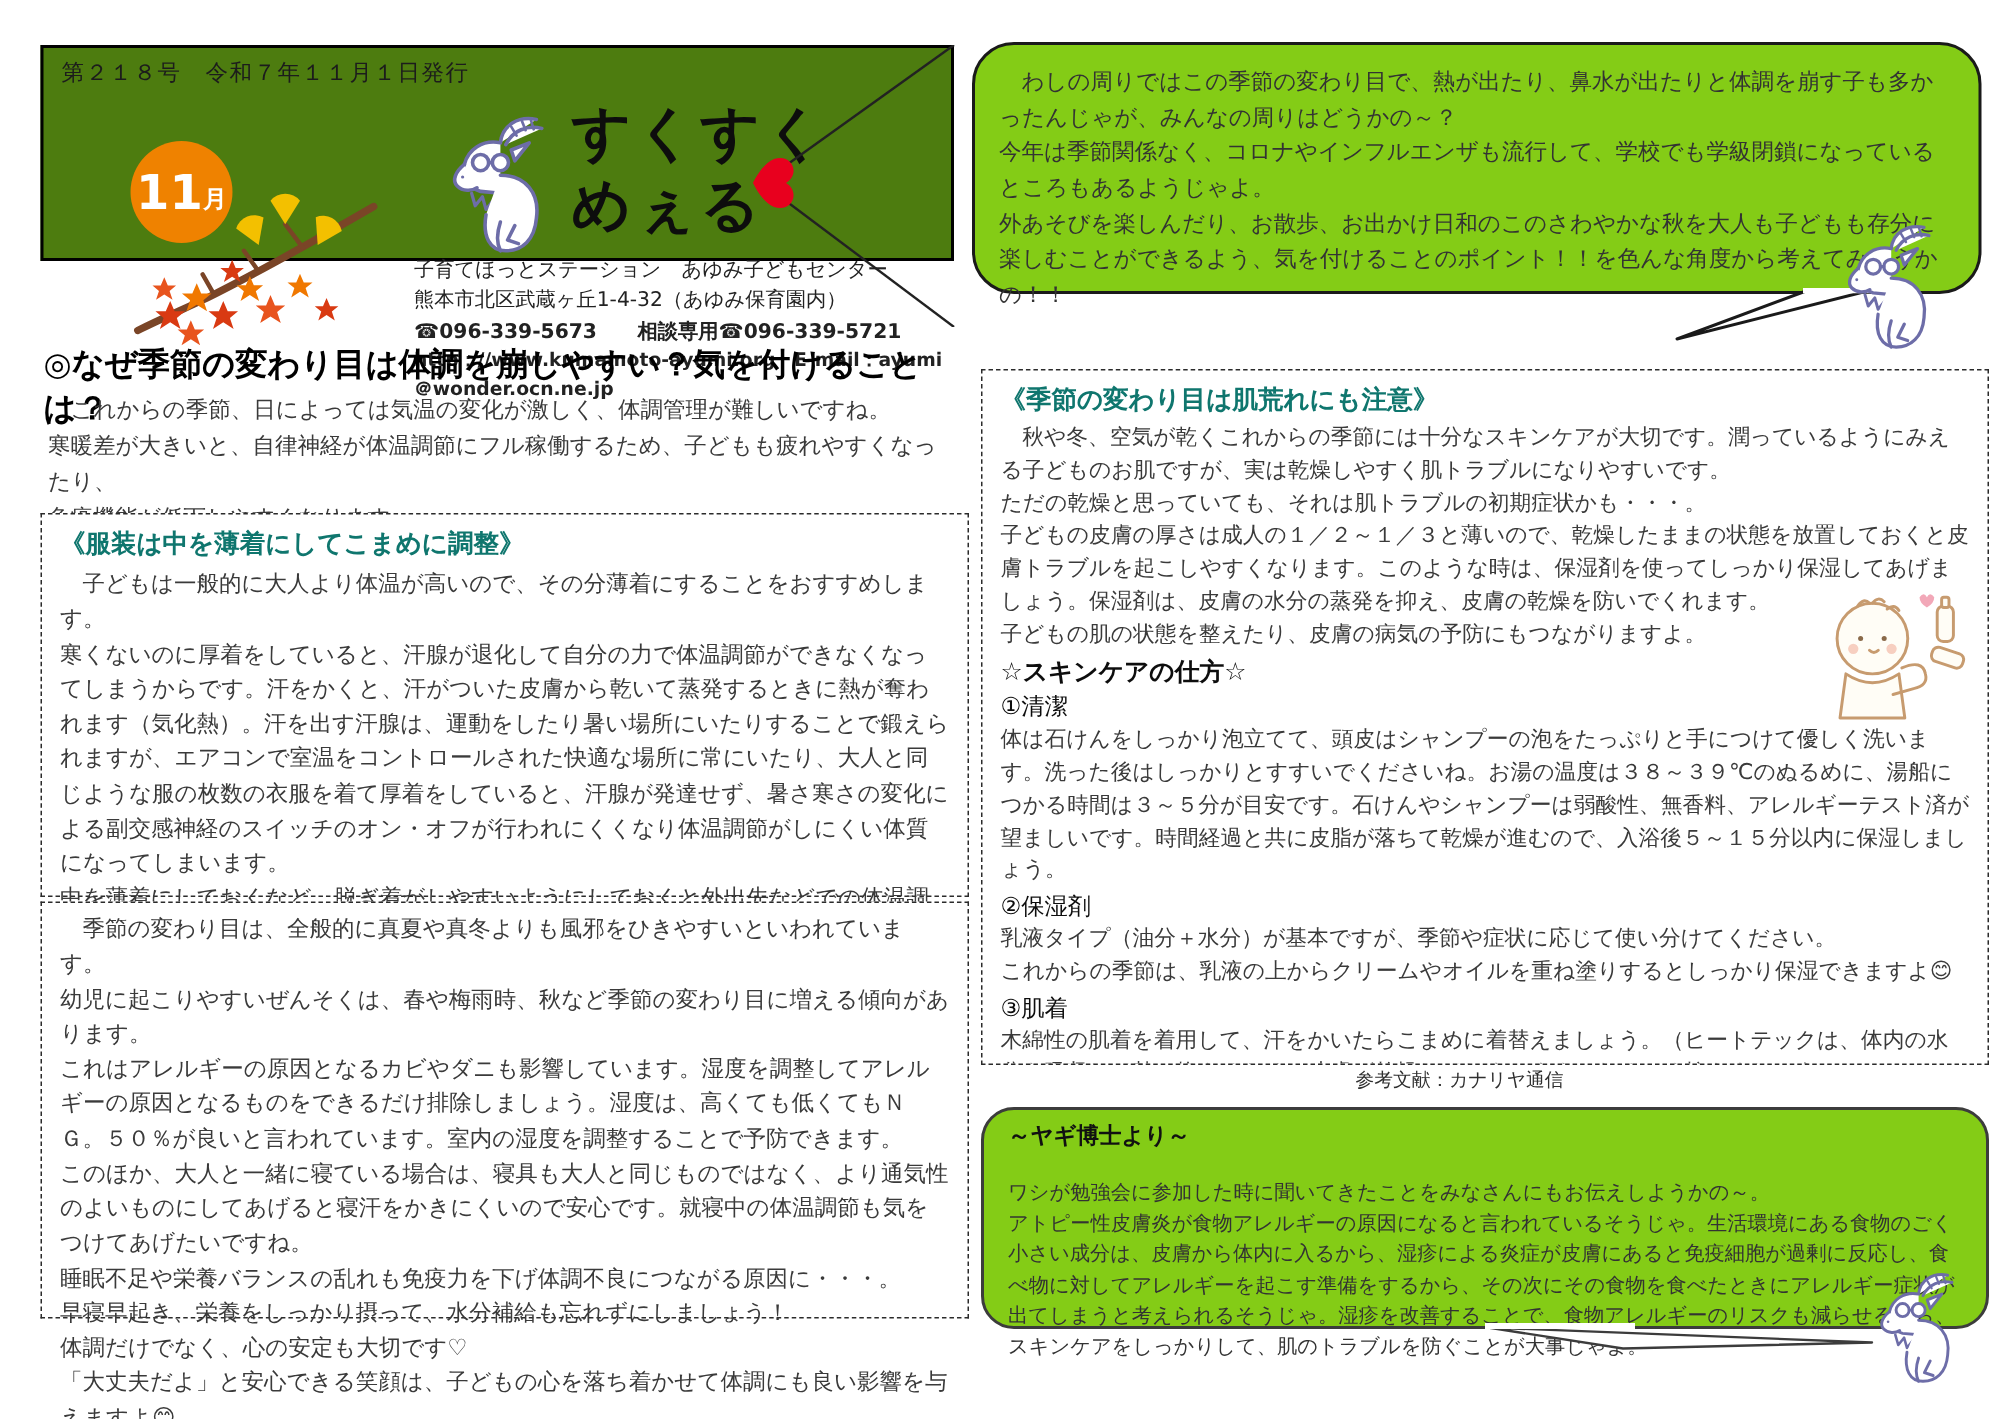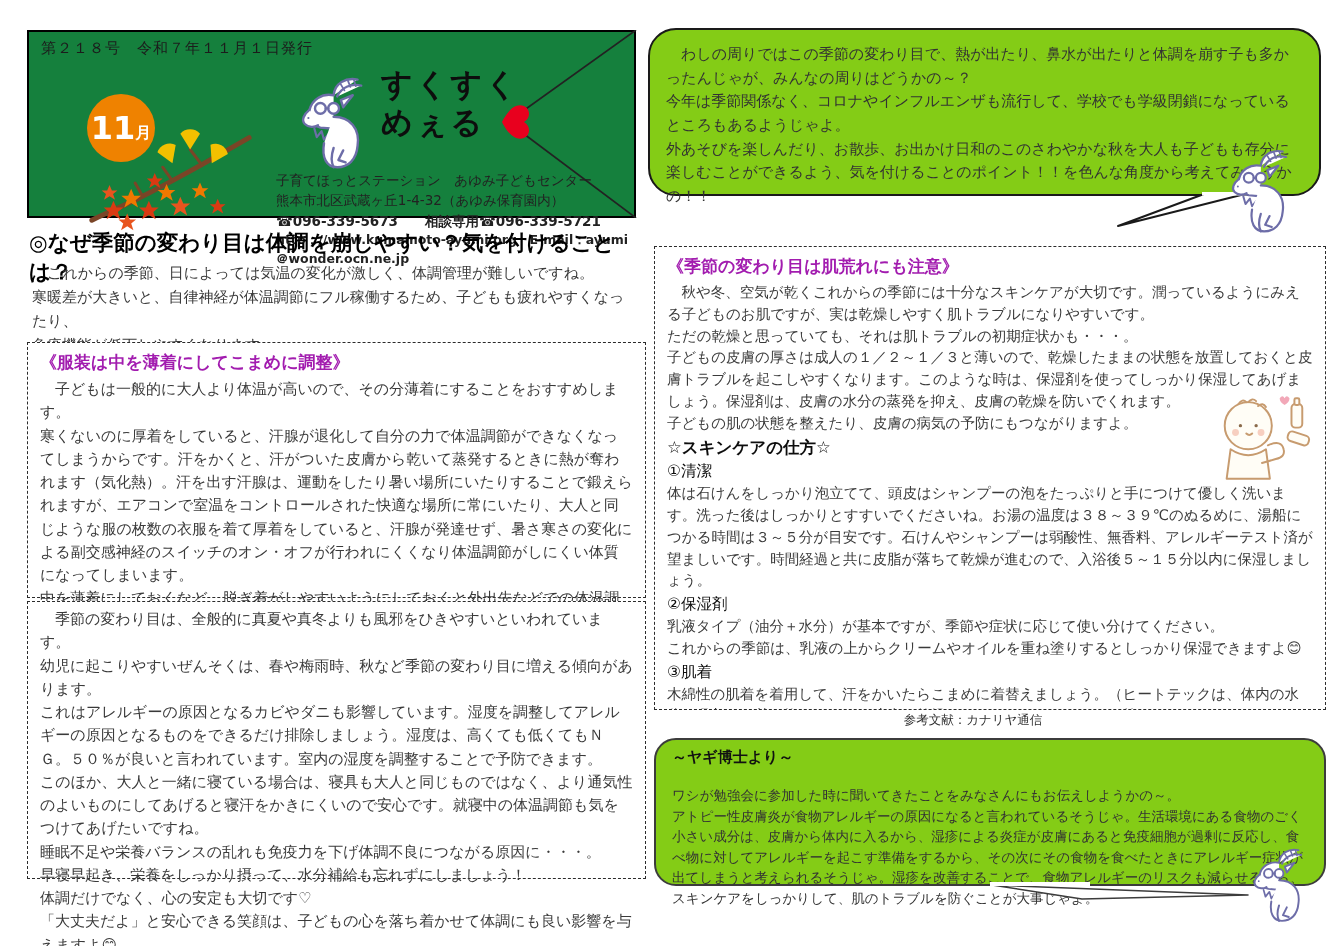--- a/index.html
+++ b/index.html
@@ -5,29 +5,29 @@
   html,body{margin:0;padding:0;background:#e9e9e9;}
   .page{
     position:relative;width:1340px;height:946px;background:#ffffff;
     font-family:"DejaVu Sans",sans-serif;color:#3a3a3a;overflow:hidden;
     margin:0 auto;
   }
   .abs{position:absolute;}
   .pre{white-space:pre-line;}
 
   
-  .header-box{left:27px;top:30px;width:609px;height:188px;border:2px solid #000;box-sizing:border-box;background:#15803d;}
+  .header-box{left:27px;top:30px;width:609px;height:144px;border:2px solid #000;box-sizing:border-box;background:#4d7c0f;}
   .issue-line{left:12px;top:7px;font-size:15px;color:#1c1c1c;letter-spacing:1px;}
   .month-badge{left:58px;top:62px;width:68px;height:68px;border-radius:50%;background:#ef8200;color:#fff;
     display:flex;align-items:center;justify-content:center;font-weight:bold;}
   .month-badge .num{font-size:32px;line-height:1;}
   .month-badge .unit{font-size:16px;line-height:1;margin-top:10px;}
   .leaves{left:52px;top:88px;width:178px;height:118px;}
   .goat-logo{left:268px;top:44px;width:78px;height:96px;}
-  .nl-title{left:352px;top:34px;font-size:31px;line-height:1.22;font-weight:bold;color:#0d0d0d;letter-spacing:3px;}
+  .nl-title{left:352px;top:34px;font-size:39px;line-height:1.22;font-weight:bold;color:#0d0d0d;letter-spacing:3px;}
   .contact{left:247px;top:138px;font-size:13.5px;line-height:1.5;color:#222;}
   .contact .b{font-weight:bold;}
   .contact .sm{font-size:12.5px;}
   .flap{left:500px;top:30px;width:137px;height:188px;}
 
   
   .bubble{border:2px solid #1a1a1a;border-radius:28px;box-sizing:border-box;background:#84cc16;}
   .top-bubble{left:648px;top:28px;width:673px;height:168px;padding:13px 18px 0 16px;font-size:15px;line-height:1.58;color:#333;}
   .top-bubble-tail{left:1108px;top:192px;width:142px;height:38px;}
   .goat-top{left:1228px;top:148px;width:70px;height:88px;}
@@ -36,21 +36,21 @@
   .bottom-bubble .bb-title{font-size:15px;font-weight:bold;color:#111;margin-bottom:18px;}
   .bottom-bubble .bb-text{font-size:13.5px;line-height:1.52;color:#333;}
   .bottom-bubble-tail{left:986px;top:882px;width:270px;height:24px;}
   .goat-bottom{left:1250px;top:846px;width:62px;height:80px;}
 
   
   .main-heading{left:29px;top:228px;width:615px;font-size:21.5px;font-weight:bold;color:#000;}
   .intro{left:32px;top:261px;width:605px;font-size:15px;line-height:1.6;}
 
   .dash-box{border:1.5px dashed #2b2b2b;box-sizing:border-box;background:#fff;padding:6px 12px;}
-  .sec-title{font-size:17px;font-weight:bold;color:#a21caf;margin:2px 0 4px 0;}
+  .sec-title{font-size:17px;font-weight:bold;color:#0f766e;margin:2px 0 4px 0;}
   .sec-body{font-size:15px;line-height:1.55;color:#3a3a3a;}
 
   .box-clothing{left:27px;top:342px;width:619px;height:256px;}
   .box-cough{left:27px;top:601px;width:619px;height:278px;}
 
   
   .box-skin{left:654px;top:246px;width:672px;height:464px;overflow:hidden;}
   .box-skin .sec-body{font-size:14.5px;line-height:1.5;}
   .sk-sub{font-size:16.5px;font-weight:bold;color:#0d0d0d;margin:3px 0 1px 0;}
   .sk-item-t{font-size:15.5px;font-weight:normal;color:#0d0d0d;margin:2px 0 1px 0;}

